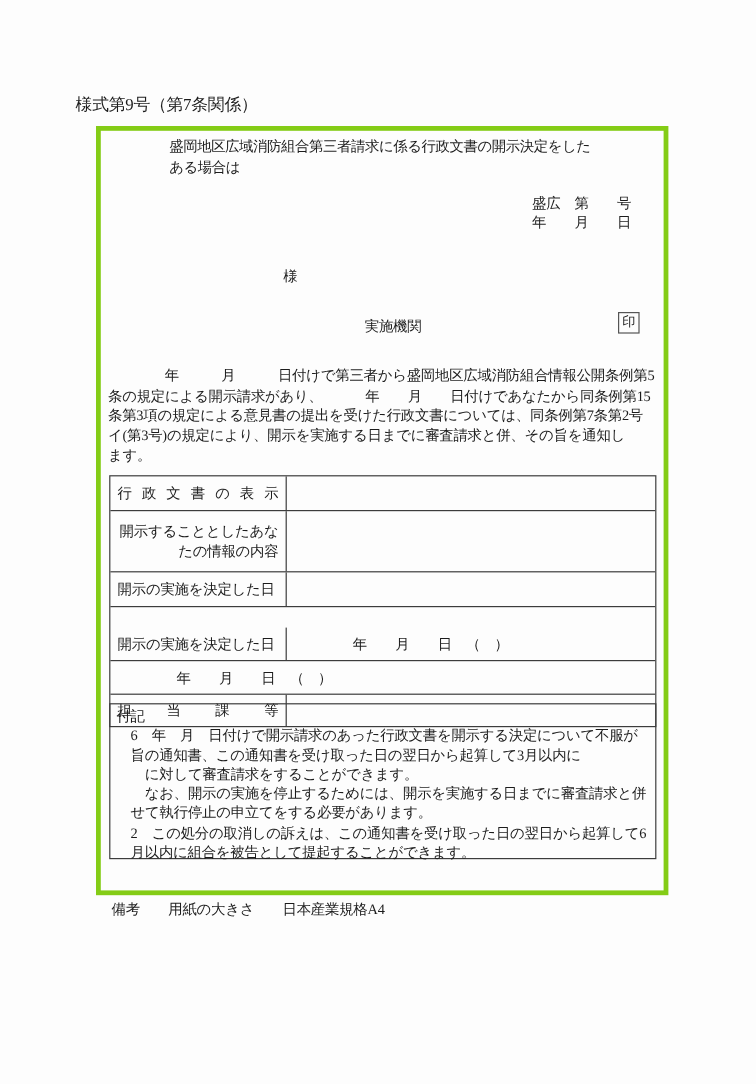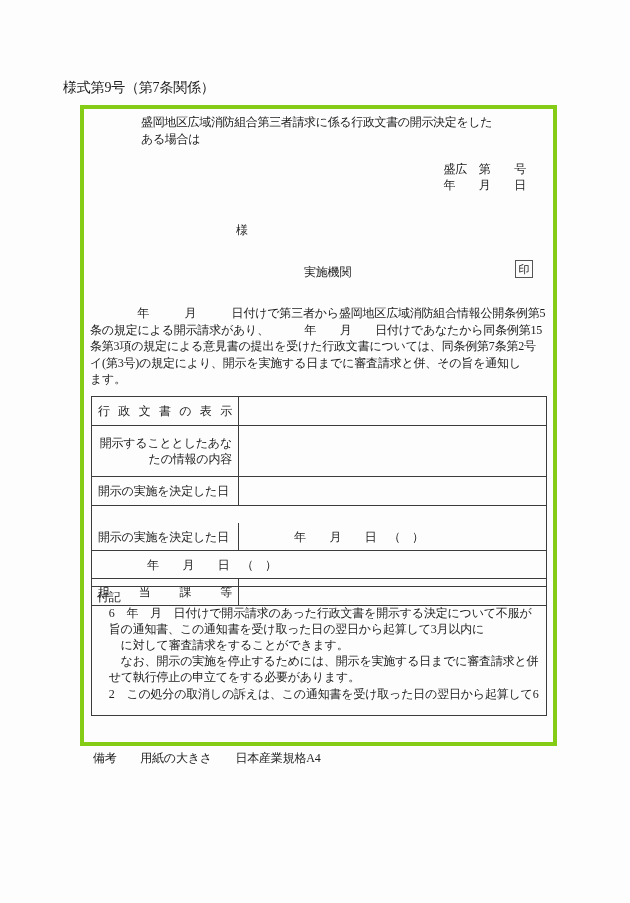--- a/index.html
+++ b/index.html
@@ -149,19 +149,20 @@
     </div>
 
     <div class="notes-box">
       <div>付記</div>
       <div>　6　年　月　日付けで開示請求のあった行政文書を開示する決定について不服が</div>
       <div>　旨の通知書、この通知書を受け取った日の翌日から起算して3月以内に</div>
       <div>　　に対して審査請求をすることができます。</div>
       <div>　　なお、開示の実施を停止するためには、開示を実施する日までに審査請求と併</div>
       <div>　せて執行停止の申立てをする必要があります。</div>
       <div>　2　この処分の取消しの訴えは、この通知書を受け取った日の翌日から起算して6</div>
+      <div>　月以内に組合を被告として提起することができます。</div>
     </div>
 
   </div>
 
   <div class="abs remarks">備考　　用紙の大きさ　　日本産業規格A4</div>
 
 </div>
 
 </body></html>

